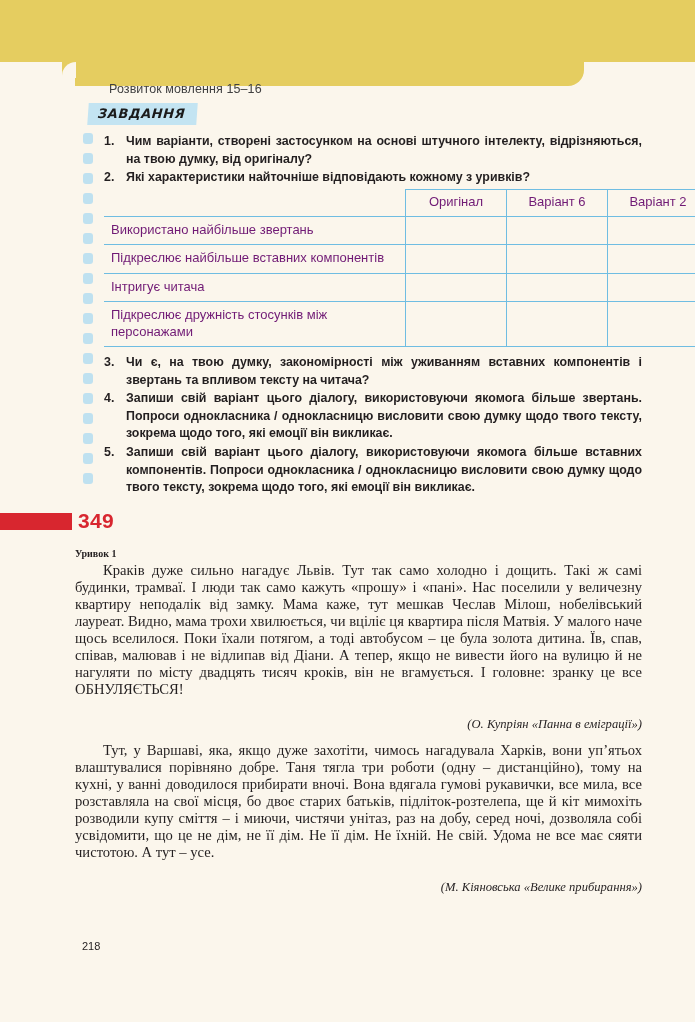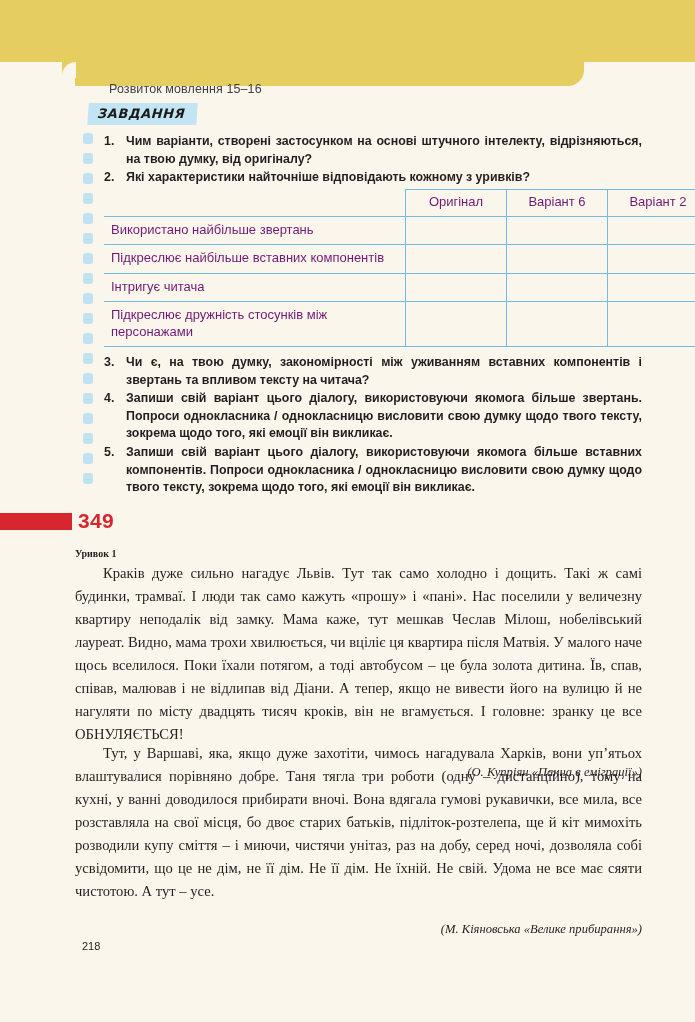--- a/index.html
+++ b/index.html
@@ -216,21 +216,21 @@
   .excerpt h3 {
     margin: 0 0 3px 0;
     font-size: 10px;
     font-weight: bold;
     color: #231f20;
     font-family: "Liberation Serif", serif;
   }
   .excerpt p.body {
     margin: 0;
     font-size: 14.6px;
-    line-height: 23px;
+    line-height: 17px;
     text-align: justify;
     text-indent: 28px;
     color: #231f20;
     hyphens: manual;
   }
   .excerpt p.attr {
     margin: 19px 0 0 0;
     font-size: 12.6px;
     font-style: italic;
     text-align: right;

